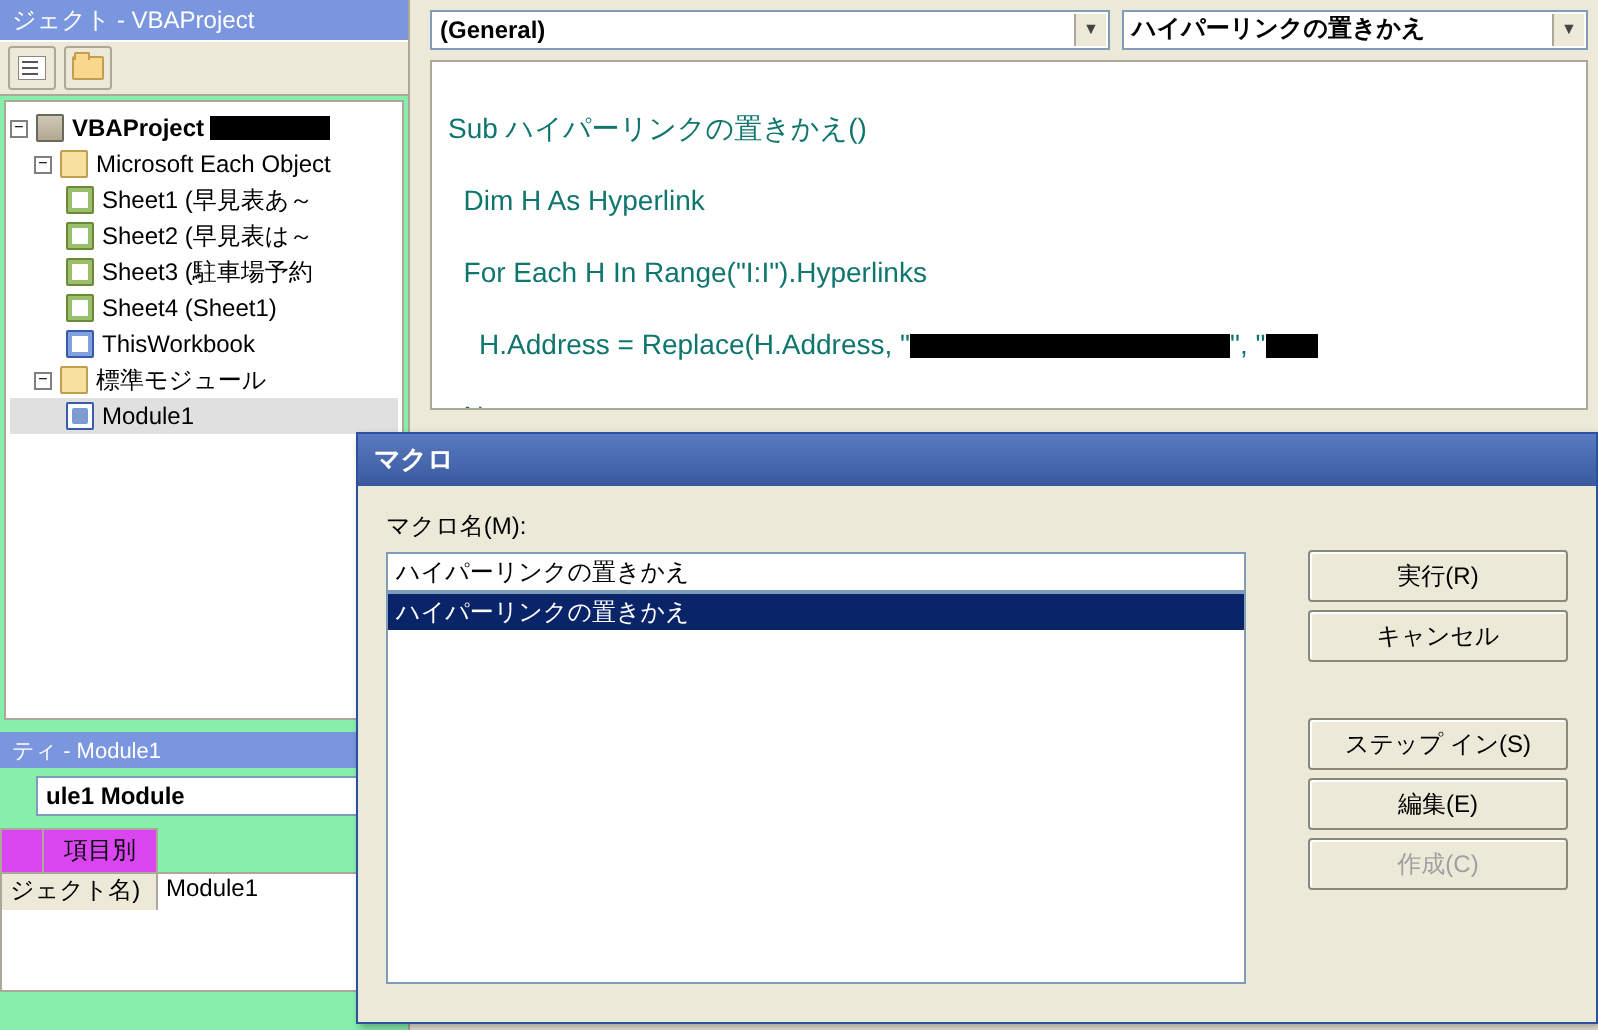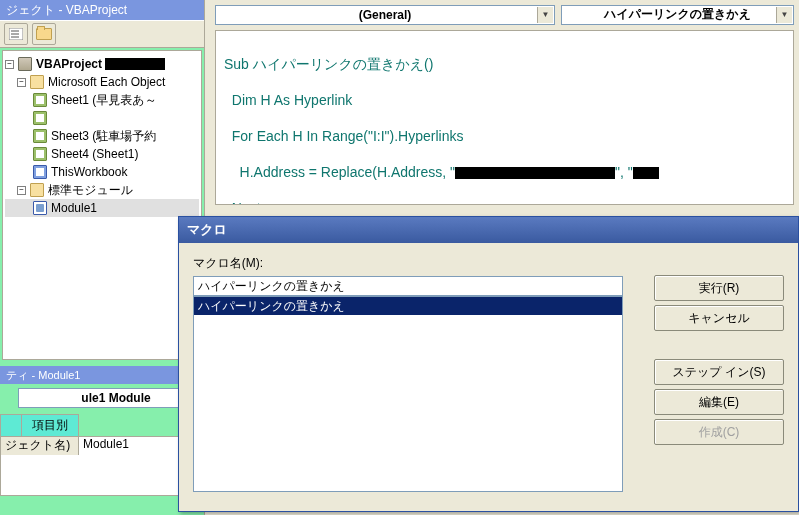--- a/index.html
+++ b/index.html
@@ -25,37 +25,37 @@
 .icon-book { background: #fff; border: 1px solid #3a5aaa; box-shadow: inset 0 0 0 2px #80a0e0; }
 .icon-module { background: #fff; border: 1px solid #3a5aaa; position: relative; }
 .icon-module::before { content: ""; position: absolute; left: 2px; top: 2px; width: 8px; height: 8px; background: #7a9ecf; border-radius: 1px; }
 .proj-root { font-weight: bold; }
 .black-blk { display: inline-block; height: 12px; width: 60px; background: #000; vertical-align: middle; }
 .selected-node { background: #e0e0e0; }
 
 
 .code-area { position: absolute; left: 210px; top: 0; right: 0; height: 210px; background: #ece9d8; }
 .code-dropdowns { display: flex; height: 26px; align-items: center; padding: 3px 5px 0 5px; gap: 6px; }
-.dd { background: #fff; border: 1px solid #7f9db9; height: 20px; display: flex; align-items: center; padding: 0 4px; font-size: 12px; position: relative; justify-content: center; }
+.dd { background: #fff; border: 1px solid #7f9db9; height: 20px; display: flex; align-items: center; padding: 0 4px; font-size: 12px; position: relative; }
 .dd1 { width: 340px; font-weight: bold; }
 .dd2 { flex: 1; font-weight: bold; }
 .dd-arrow { position: absolute; right: 1px; top: 1px; width: 16px; height: 16px; background: #ece9d8; border-left: 1px solid #aca899; display: flex; align-items: center; justify-content: center; font-size: 8px; color: #444; }
 
 .code-editor { margin: 4px 5px 0 5px; border: 1px solid #aca899; background: #fff; height: 175px; padding: 6px 8px; font-family: "Courier New", monospace; font-size: 14px; color: #0f766e; white-space: pre; overflow: hidden; line-height: 18px; }
 .code-row { display: block; }
 .code-blackout { display: inline-block; background: #000; height: 12px; vertical-align: middle; }
 .cb1 { width: 160px; }
 .cb2 { width: 26px; }
 
 
 .prop-title { position: absolute; left: 0; top: 366px; width: 200px; height: 18px; background: #7a96df; color: #fff; padding: 2px 6px; font-size: 11px; }
 .prop-combo { position: absolute; left: 16px; top: 388px; width: 200px; height: 22px; }
 .prop-combo .dd { width: 196px; margin-left: 2px; font-weight: bold; }
 .prop-tabs { position: absolute; left: 0; top: 414px; width: 200px; height: 22px; display: flex; }
-.prop-tab { border: 1px solid #aca899; border-bottom: none; background: #5eead4; padding: 2px 10px; font-size: 12px; margin-right: -1px; }
+.prop-tab { border: 1px solid #aca899; border-bottom: none; background: #d946ef; padding: 2px 10px; font-size: 12px; margin-right: -1px; }
 .prop-grid { position: absolute; left: 0; top: 436px; width: 200px; height: 60px; background: #fff; border: 1px solid #aca899; font-size: 12px; }
 .prop-row { display: flex; height: 18px; }
 .prop-row .pname { width: 78px; background: #ece9d8; border-right: 1px solid #aca899; padding-left: 4px; }
 .prop-row .pval { flex: 1; padding-left: 4px; }
 
 
 .dialog { position: absolute; left: 178px; top: 216px; width: 621px; height: 296px; background: #ece9d8; border: 1px solid #2a50a0; box-shadow: 2px 2px 4px rgba(0,0,0,0.3); }
 .dlg-title { height: 26px; background: linear-gradient(#5a7ac0, #3a5aa0); color: #fff; font-size: 13px; font-weight: bold; display: flex; align-items: center; padding-left: 8px; }
 .dlg-body { padding: 12px 14px; position: relative; height: 268px; }
 .dlg-label { font-size: 12px; margin-bottom: 4px; }
@@ -99,20 +99,21 @@
       <span class="toggle-box">−</span>
       <span class="node-icon icon-folder"></span>
       <span>Microsoft Each Object</span>
     </div>
     <div class="tree-line tree-indent2">
       <span class="node-icon icon-sheet"></span>
       <span>Sheet1 (早見表あ～</span>
     </div>
     <div class="tree-line tree-indent2">
       <span class="node-icon icon-sheet"></span>
+      <span>Sheet2 (早見表は～</span>
     </div>
     <div class="tree-line tree-indent2">
       <span class="node-icon icon-sheet"></span>
       <span>Sheet3 (駐車場予約</span>
     </div>
     <div class="tree-line tree-indent2">
       <span class="node-icon icon-sheet"></span>
       <span>Sheet4 (Sheet1)</span>
     </div>
     <div class="tree-line tree-indent2">

